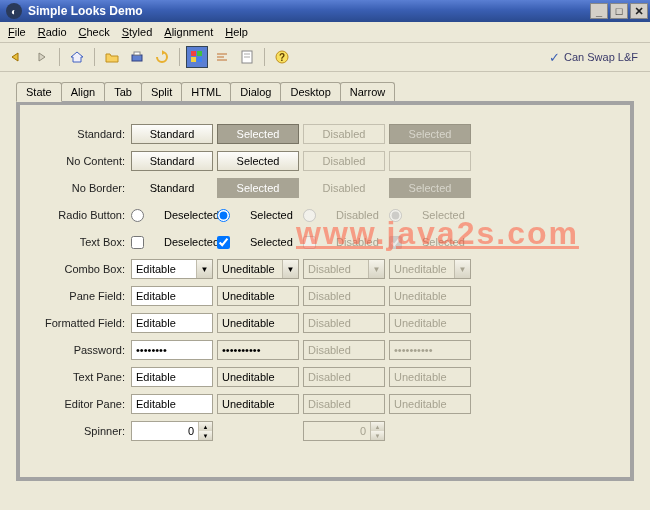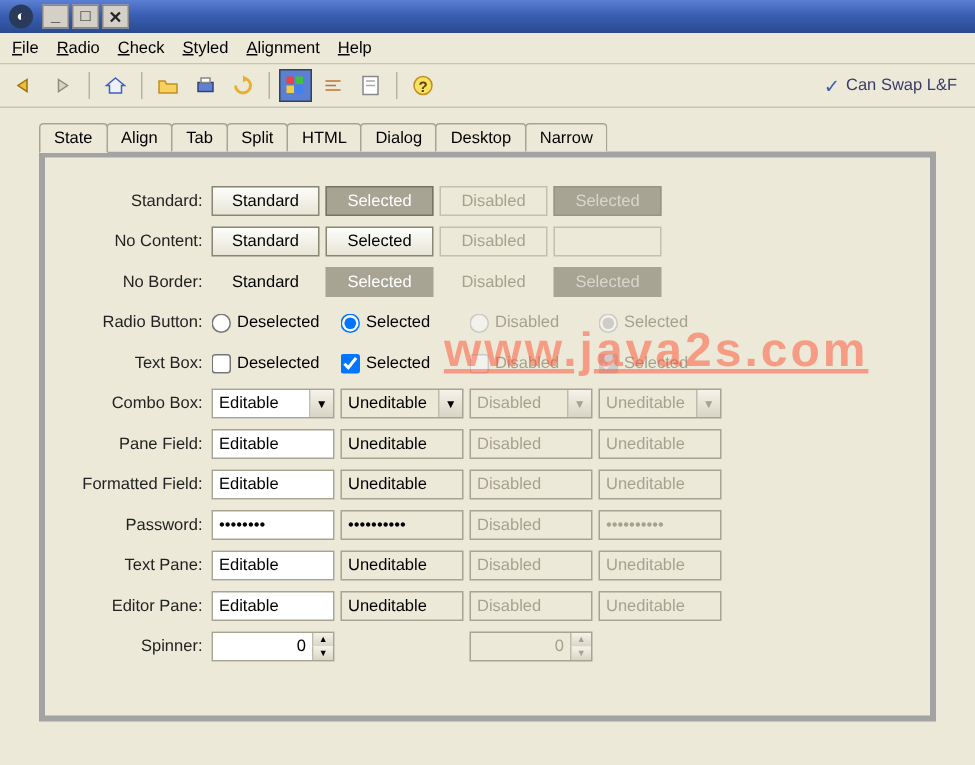--- a/index.html
+++ b/index.html
@@ -9,33 +9,33 @@
 .titlebar .title { flex: 1; padding-left: 2px; font-size: 12px; }
 .winbtn { width: 18px; height: 16px; background: #d4d0c8; border: 1px solid #888; margin-left: 2px; display: flex; align-items: center; justify-content: center; font-size: 11px; color: #222; }
 .menubar { background: #ece9d8; padding: 4px 8px; display: flex; gap: 12px; border-bottom: 1px solid #c8c4b4; }
 .menubar span { cursor: default; }
 .menubar u { text-decoration: underline; }
 .toolbar { background: #ece9d8; padding: 3px 6px; display: flex; align-items: center; gap: 3px; border-bottom: 1px solid #c8c4b4; }
 .tbtn { width: 22px; height: 22px; display: flex; align-items: center; justify-content: center; border: 1px solid transparent; }
 .sep { width: 1px; height: 18px; background: #b8b4a4; margin: 0 3px; }
 .swap { margin-left: auto; color: #3a3a6a; display: flex; align-items: center; gap: 4px; padding-right: 6px; }
 .swap .chk { color: #3a5fb3; font-size: 13px; }
-.content { padding: 10px 26px; }
+.content { padding: 10px 16px; }
 .tabs { display: flex; position: relative; }
 .tab { padding: 3px 9px; border: 1px solid #a8a494; border-bottom: none; background: #ece9d8; margin-right: -1px; border-radius: 3px 3px 0 0; font-size: 11px; }
 .tab.active { background: #ece9d8; position: relative; z-index: 2; border-bottom: 1px solid #ece9d8; margin-bottom: -1px; }
 .tabpanel { border: 4px solid #a3a3a3; background: #ece9d8; padding: 18px 16px; min-height: 380px; }
 .row { display: flex; align-items: center; margin-bottom: 5px; height: 22px; }
 .lbl { width: 95px; text-align: right; padding-right: 6px; color: #222; }
-.btn { width: 72px; height: 20px; border: 1px solid #8a8674; background: linear-gradient(#fdfdfb, #e8e5d6); display: flex; align-items: center; justify-content: center; font-size: 11px; margin-right: 4px; }
+.btn { width: 82px; height: 20px; border: 1px solid #8a8674; background: linear-gradient(#fdfdfb, #e8e5d6); display: flex; align-items: center; justify-content: center; font-size: 11px; margin-right: 4px; }
 .btn.sel { background: #a8a494; color: #fff; border: 1px solid #787464; }
 .btn.dis { color: #a6a290; border: 1px solid #c4c0b0; background: #ece9d8; }
 .btn.seldis { background: #a8a494; color: #d8d6cc; border: 1px solid #989484; }
 .noborder { border: none !important; background: transparent !important; }
-.radio, .chkbox { width: 82px; margin-right: 4px; display: flex; align-items: flex-start; gap: 4px; font-size: 11px; }
+.radio, .chkbox { width: 82px; margin-right: 4px; display: flex; align-items: flex-start; gap: 20px; font-size: 11px; }
 .radio input, .chkbox input { margin: 0; }
 .radio.dis, .chkbox.dis { color: #a6a290; }
 .combo { width: 82px; height: 20px; margin-right: 4px; display: flex; align-items: center; border: 1px solid #a8a494; background: #fff; font-size: 11px; }
 .combo .txt { flex: 1; padding: 0 4px; }
 .combo .arr { width: 16px; height: 18px; background: linear-gradient(#f5f3ea, #d8d5c5); border-left: 1px solid #c0bcac; display: flex; align-items: center; justify-content: center; font-size: 8px; }
 .combo.dis { color: #a6a290; background: #ece9d8; }
 .combo.un { background: #ece9d8; }
 .tfield { width: 82px; height: 20px; margin-right: 4px; border: 1px solid #a8a494; background: #fff; padding: 0 4px; display: flex; align-items: center; font-size: 11px; }
 .tfield.un { background: #ece9d8; }
 .tfield.dis { background: #ece9d8; color: #a6a290; }
@@ -46,20 +46,21 @@
 .spinner.dis { color: #a6a290; background: #ece9d8; }
 .placeholder { width: 82px; margin-right: 4px; }
 .watermark { position: absolute; top: 215px; left: 296px; font-size: 32px; color: rgba(255,80,50,0.5); font-weight: bold; pointer-events: none; letter-spacing: 2px; z-index: 5; text-decoration: underline; }
 svg { display: block; }
 </style>
 </head>
 <body>
 
 <div class="titlebar">
   <div class="icon">◐</div>
+  <div class="title">Simple Looks Demo</div>
   <div class="winbtn">_</div>
   <div class="winbtn">□</div>
   <div class="winbtn">✕</div>
 </div>
 
 <div class="menubar">
   <span><u>F</u>ile</span>
   <span><u>R</u>adio</span>
   <span><u>C</u>heck</span>
   <span><u>S</u>tyled</span>

